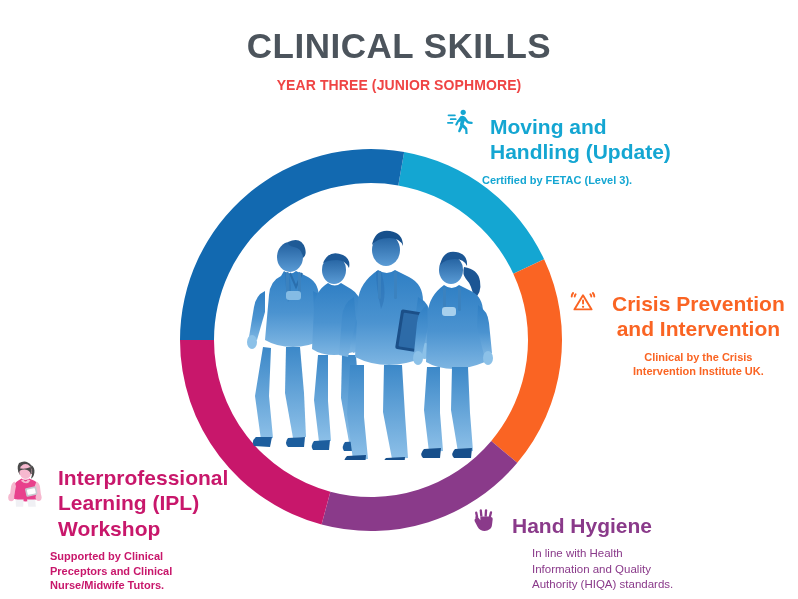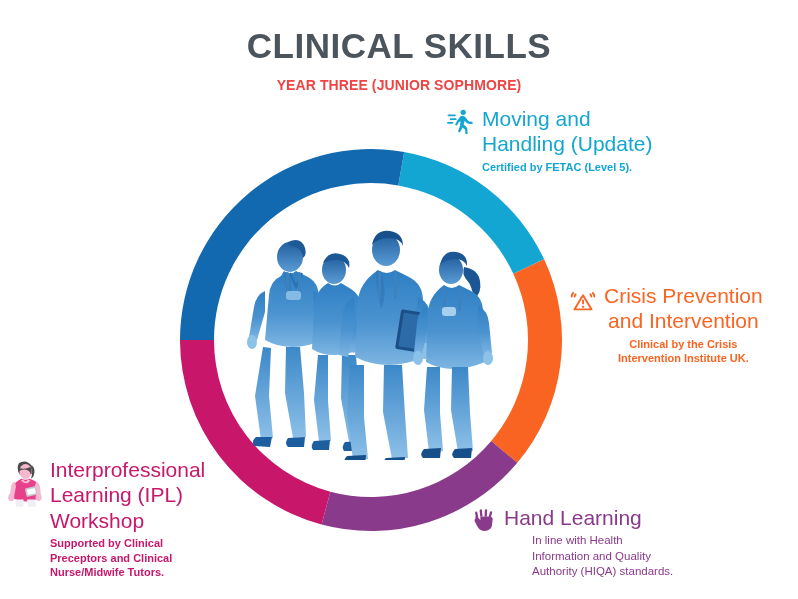--- a/index.html
+++ b/index.html
@@ -82,22 +82,22 @@
     align-items: flex-start;
   }
   .callout .icon {
     flex: 0 0 auto;
     display: block;
   }
   .callout .texts { display: block; }
   .callout .label {
     font-size: 21px;
     line-height: 1.21;
-    font-weight: normal;
-    margin: 0;
+    font-weight: bold;
+    margin: 8px;
     white-space: pre-line;
   }
   .callout .note {
     font-size: 11px;
     line-height: 1.32;
     margin: 3px 0 0 0;
     font-weight: bold;
     white-space: pre-line;
   }
 
@@ -266,21 +266,21 @@
             <path d="M13.3 16.9 l2.5 2.2 l-2.5 4.6 q-.55 1 -1.55 .45 q-1 -.55 -.45 -1.55 z"></path>
             <rect x="0.6" y="6.4" width="8.2" height="1.9" rx=".95"></rect>
             <rect x="2.8" y="10.2" width="6.8" height="1.9" rx=".95"></rect>
             <rect x="0" y="13.9" width="6.4" height="1.9" rx=".95"></rect>
           </g>
         </svg>
       </span>
       <span class="texts">
         <p class="label">Moving and
 Handling (Update)</p>
-        <p class="note">Certified by FETAC (Level 5).</p>
+        <p class="note">Certified by FETAC (Level 3).</p>
       </span>
     </div>
   </div>
 
   <div class="callout" id="callout-crisis">
     <div class="row">
       <span class="icon">
         <svg width="26" height="26" viewBox="0 0 26 26">
           <g fill="none" stroke="#fa6423" stroke-width="1.9" stroke-linecap="round">
             <path d="M13 8.2 L21.6 22.4 H4.4 Z" stroke-linejoin="round"></path>
@@ -311,21 +311,21 @@
           <g fill="#8a3a8a">
             <path d="M4.0 10.6 l-.9 -4.6 q-.2 -1.15 .9 -1.4 q1.1 -.25 1.35 .9 l.95 4.8 z"></path>
             <path d="M8.2 9.6 l-.55 -6.0 q-.1 -1.2 1.05 -1.3 q1.15 -.1 1.25 1.1 l.6 6.2 z"></path>
             <path d="M12.5 9.6 l.35 -6.1 q.07 -1.2 1.25 -1.15 q1.15 .06 1.08 1.26 l-.4 6.1 z"></path>
             <path d="M16.6 10.3 l1.3 -5.2 q.3 -1.15 1.4 -.85 q1.1 .3 .8 1.45 l-1.3 5.0 z"></path>
             <path d="M3.4 9.4 q1.5 -.6 2.6 .8 l2.4 3.1 l-.1 -3.8 l7.6 -.1 l3.2 .5 q1.8 .3 1.6 2.2 l-.7 6.0 q-.5 4.2 -4.7 5.4 q-3.4 1.0 -6.6 -.5 q-2.0 -.95 -3.0 -2.9 l-3.0 -5.9 q-.8 -1.6 .7 -2.5 z"></path>
           </g>
         </svg>
       </span>
       <span class="texts">
-        <p class="label">Hand Learning</p>
+        <p class="label">Hand Hygiene</p>
         <p class="note">In line with Health
 Information and Quality
 Authority (HIQA) standards.</p>
       </span>
     </div>
   </div>
 
   <div class="callout" id="callout-ipl">
     <div class="row">
       <span class="icon">

